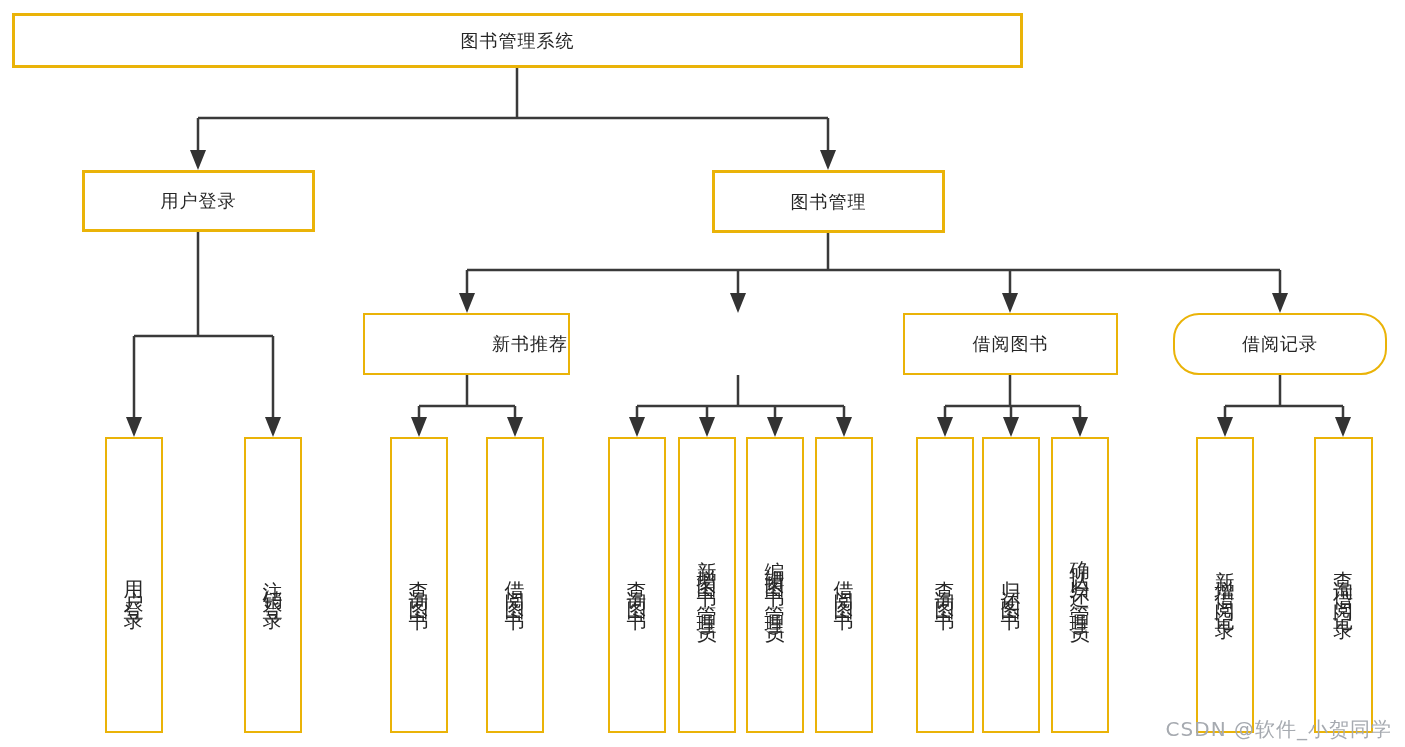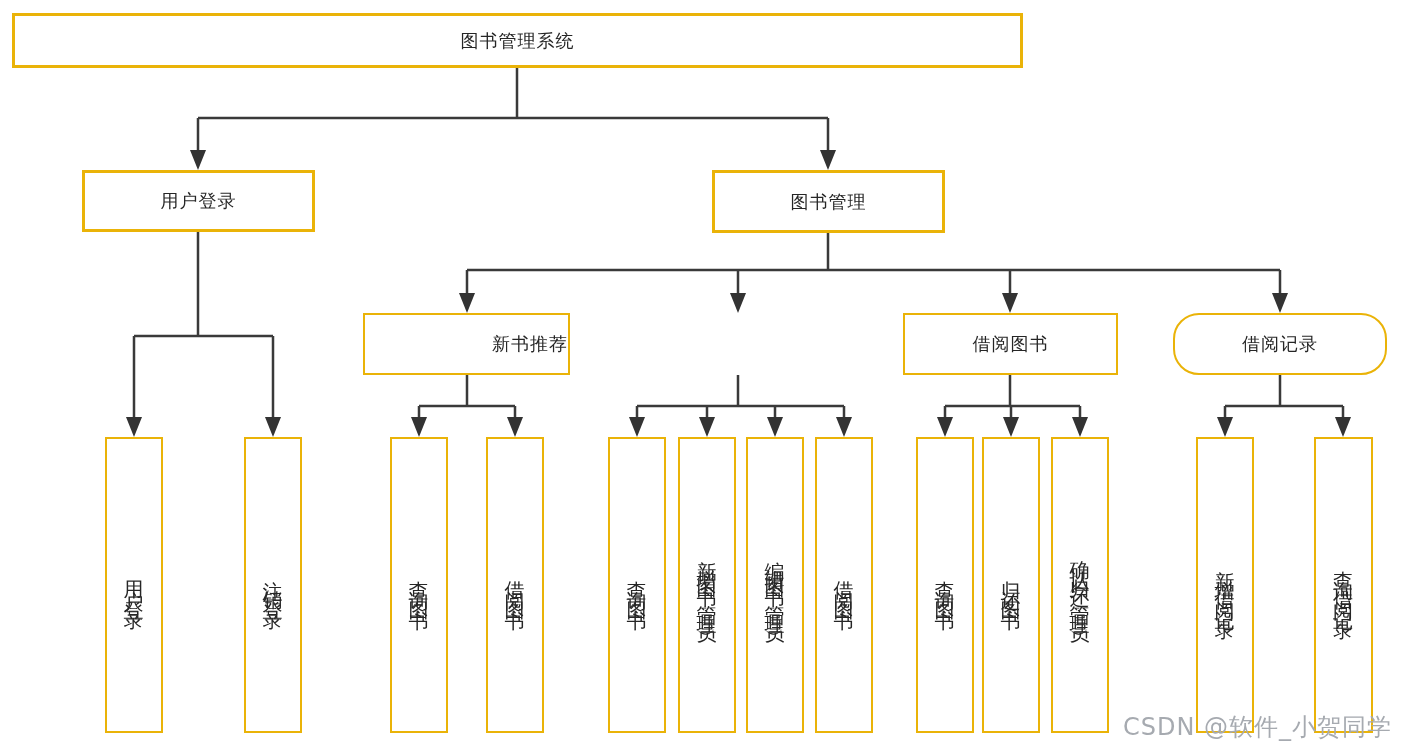--- a/index.html
+++ b/index.html
@@ -35,21 +35,21 @@
     text-orientation: mixed;
     font-size: 20px;
     letter-spacing: 10px;
     line-height: 1;
   }
   .v-text.long { letter-spacing: 9px; }
   .watermark {
     position: absolute;
     right: 13px;
     bottom: 4px;
-    font-size: 24px;
+    font-size: 20px;
     color: #a6aab0;
     letter-spacing: 1px;
     z-index: 10;
     white-space: nowrap;
   }
 </style>
 </head>
 <body>
 
 <div class="canvas">

